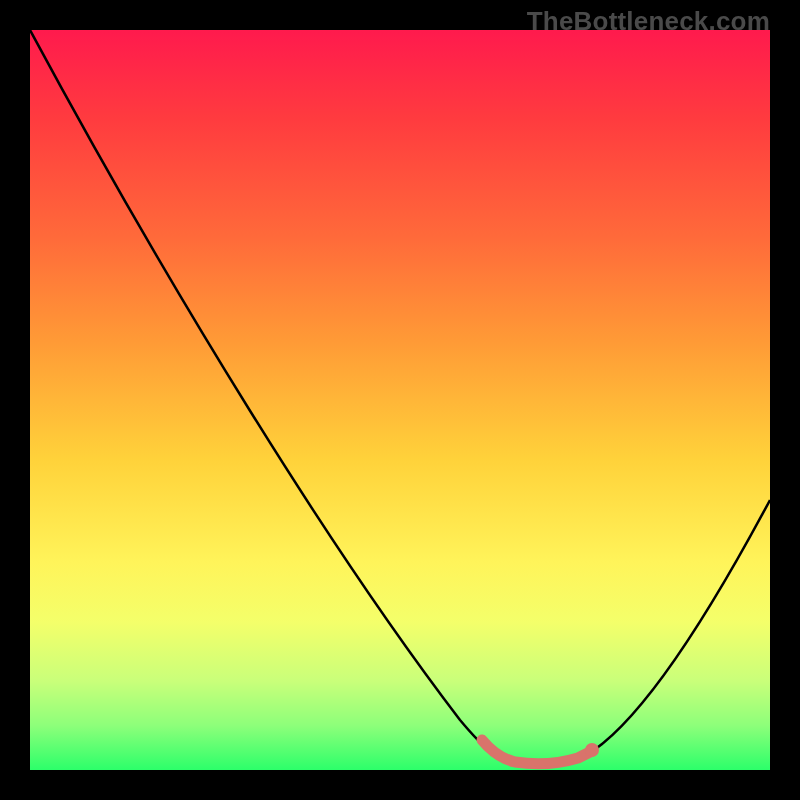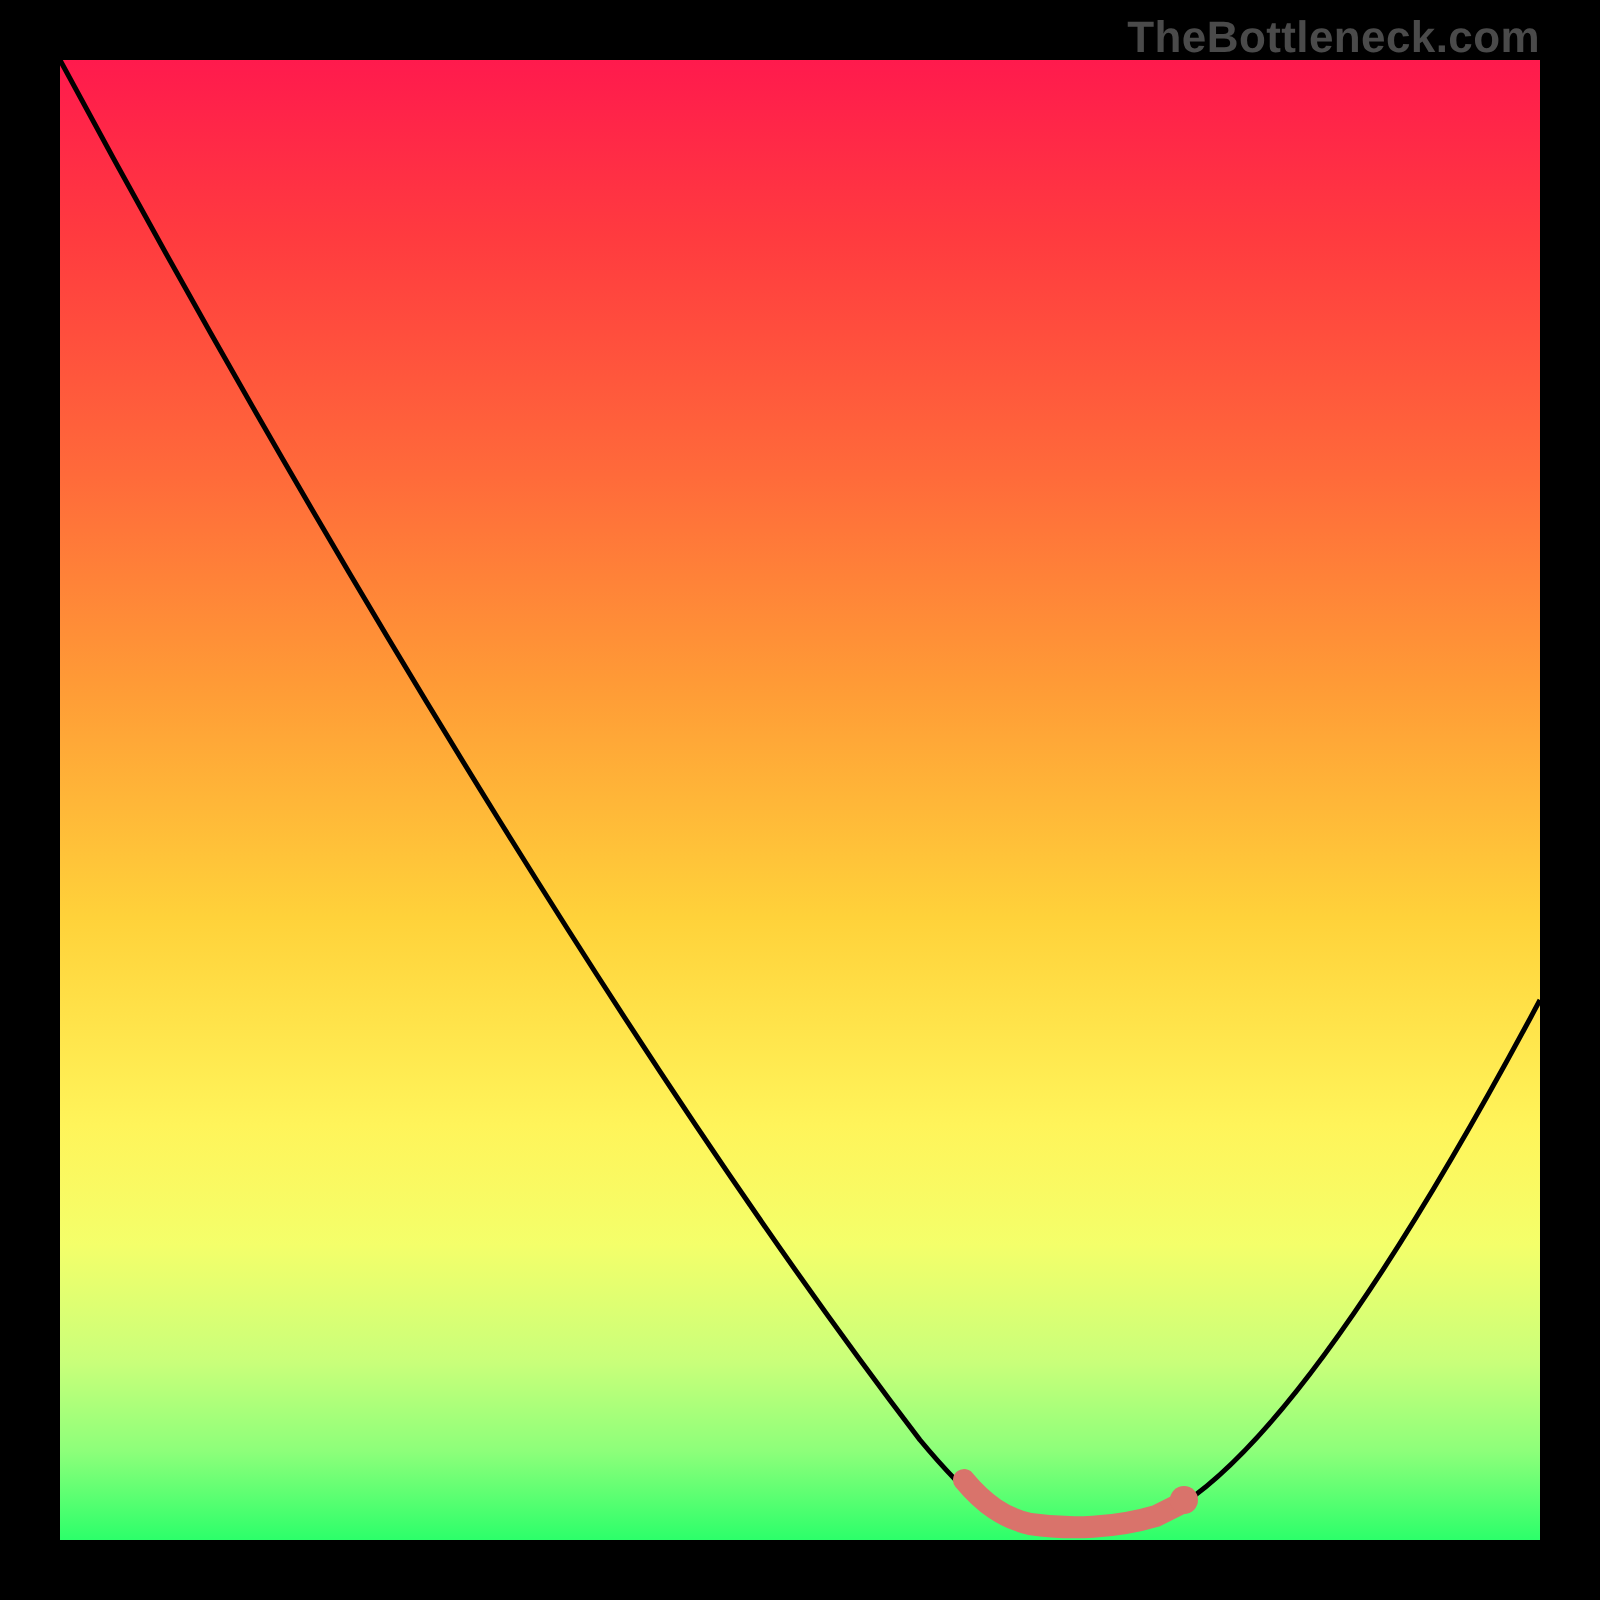--- a/index.html
+++ b/index.html
@@ -44,21 +44,21 @@
     left: 0;
     top: 0;
     width: 740px;
     height: 740px;
   }
   .watermark {
     position: absolute;
     top: 6px;
     right: 30px;
     color: #4a4a4a;
-    font-size: 22px;
+    font-size: 26px;
     font-weight: 600;
     letter-spacing: 0.2px;
     user-select: none;
   }
 </style>
 </head>
 <body>
 
 <div class="frame">
   <div class="plot">

